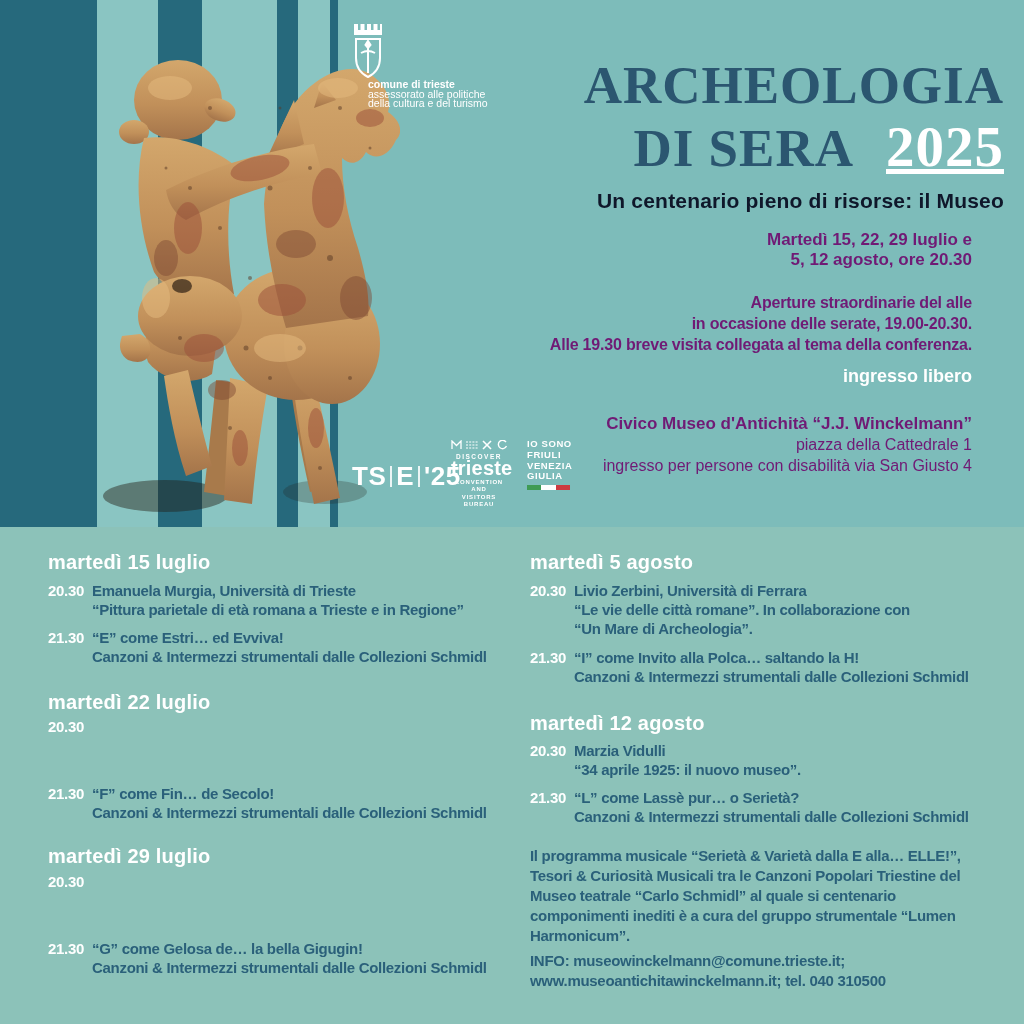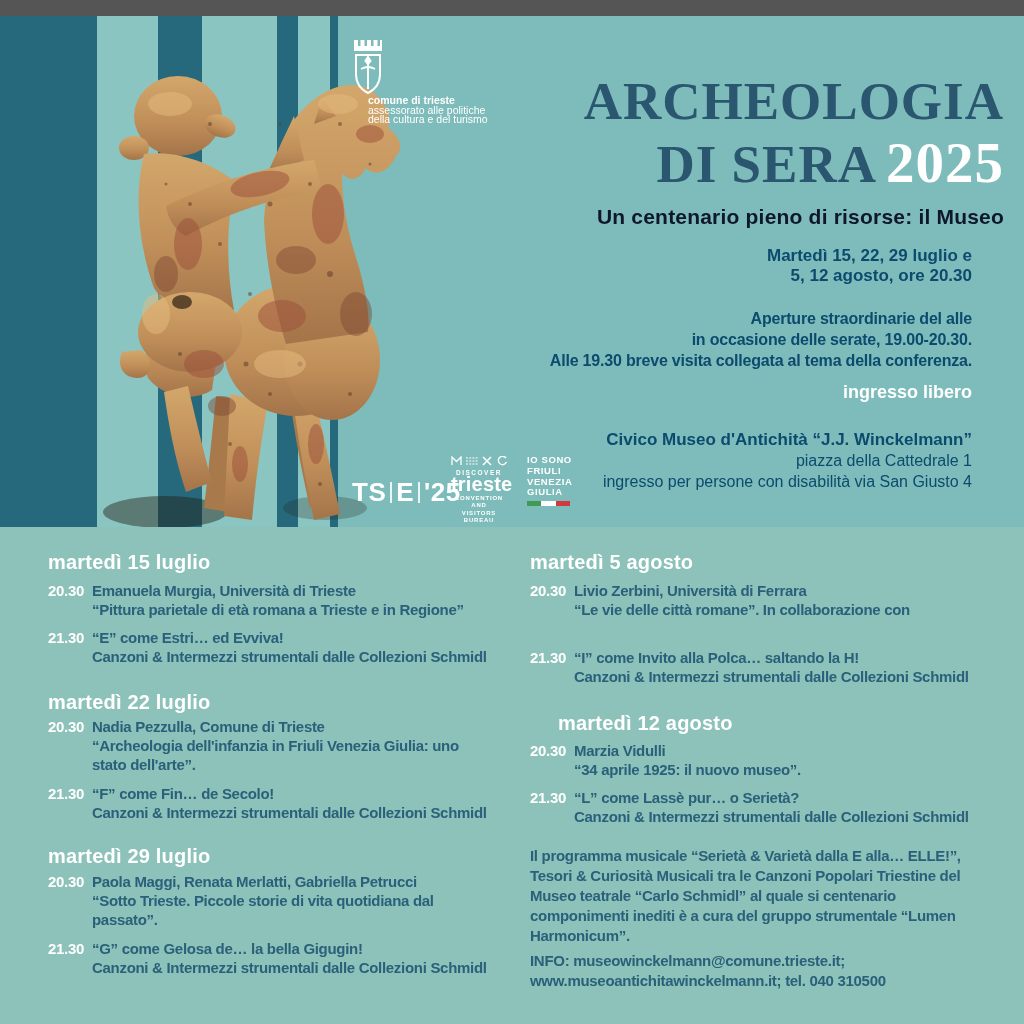--- a/index.html
+++ b/index.html
@@ -2,38 +2,38 @@
 <html><head>
 <meta charset="utf-8">
 <style>
   html,body{margin:0;padding:0;background:#555;}
   .poster{
     position:relative;width:1024px;height:1024px;overflow:hidden;
     font-family:"Liberation Sans","DejaVu Sans",sans-serif;
     -webkit-font-smoothing:antialiased;
   }
   
-  .top{position:absolute;left:0;top:16px;width:1024px;height:527px;background:#7dbcba;}
+  .top{position:absolute;left:0;top:0;width:1024px;height:527px;background:#7dbcba;}
   .stripe{position:absolute;top:0;height:527px;}
   .s-dark{background:#26697c;}
   .s-light{background:#8ac5c2;}
   
   .muni{position:absolute;left:351px;top:24px;color:#fff;}
   .muni-text{position:absolute;left:17px;top:56px;width:150px;font-size:10.5px;line-height:9.5px;color:#fff;white-space:nowrap;}
   .muni-text .b{font-weight:700;}
   
   .title-block{position:absolute;top:56px;right:20px;text-align:right;color:#2b5670;
     font-family:"Liberation Serif","DejaVu Serif",serif;font-weight:700;}
   .title-l1{font-size:53px;line-height:58px;letter-spacing:1px;white-space:nowrap;}
   .title-l2{font-size:53px;line-height:58px;letter-spacing:1px;margin-top:4px;white-space:nowrap;}
-  .title-year{color:#ffffff;font-size:57px;margin-left:9px;}
+  .title-year{color:#ffffff;font-size:57px;margin-left:32px;text-decoration:underline;}
   .subtitle{margin-top:12px;font-family:"Liberation Sans",sans-serif;font-weight:700;
     font-size:21px;letter-spacing:0.2px;color:#0f172a;white-space:nowrap;}
   
-  .infoblock{position:absolute;right:52px;text-align:right;color:#0c4a6e;white-space:nowrap;}
+  .infoblock{position:absolute;right:52px;text-align:right;color:#701a75;white-space:nowrap;}
   .dates{top:230px;font-size:17px;line-height:20px;font-weight:700;}
   .openings{top:292px;font-size:16px;line-height:21px;font-weight:700;letter-spacing:-0.2px;}
   .free{top:366px;font-size:18px;font-weight:700;color:#ffffff;}
   .venue{top:413px;font-size:16px;line-height:21px;}
   .venue .vb{font-size:17px;font-weight:700;}
   
   .tse{position:absolute;left:352px;top:461px;display:flex;align-items:center;color:#fff;
     font-weight:700;font-size:26px;letter-spacing:0.5px;}
   .tse .bar{display:inline-block;width:2px;height:21px;background:rgba(255,255,255,.85);margin:0 4px;}
   .discover{position:absolute;left:451px;top:439px;width:56px;text-align:center;color:#fff;}
@@ -278,68 +278,59 @@
     <div class="time">21.30</div>
     <div class="etext">
       <div>“E” come Estri… ed Evviva!</div>
       <div>Canzoni &amp; Intermezzi strumentali dalle Collezioni Schmidl</div>
     </div>
   </div>
 
   <div class="sec-h" style="left:48px;top:691px;">martedì 22 luglio</div>
   <div class="entry" style="left:48px;top:717px;">
     <div class="time">20.30</div>
-    <div class="etext">
-      <div>Nadia Pezzulla, Comune di Trieste</div>
-      <div>“Archeologia dell'infanzia in Friuli Venezia Giulia: uno</div>
-      <div>stato dell'arte”.</div>
-    </div>
   </div>
   <div class="entry" style="left:48px;top:784px;">
     <div class="time">21.30</div>
     <div class="etext">
       <div>“F” come Fin… de Secolo!</div>
       <div>Canzoni &amp; Intermezzi strumentali dalle Collezioni Schmidl</div>
     </div>
   </div>
 
   <div class="sec-h" style="left:48px;top:845px;">martedì 29 luglio</div>
   <div class="entry" style="left:48px;top:872px;">
     <div class="time">20.30</div>
-    <div class="etext">
-      <div>Paola Maggi, Renata Merlatti, Gabriella Petrucci</div>
-      <div>“Sotto Trieste. Piccole storie di vita quotidiana dal</div>
-      <div>passato”.</div>
-    </div>
   </div>
   <div class="entry" style="left:48px;top:939px;">
     <div class="time">21.30</div>
     <div class="etext">
       <div>“G” come Gelosa de… la bella Gigugin!</div>
       <div>Canzoni &amp; Intermezzi strumentali dalle Collezioni Schmidl</div>
     </div>
   </div>
 
   <div class="sec-h" style="left:530px;top:551px;">martedì 5 agosto</div>
   <div class="entry" style="left:530px;top:581px;">
     <div class="time">20.30</div>
     <div class="etext">
       <div>Livio Zerbini, Università di Ferrara</div>
       <div>“Le vie delle città romane”. In collaborazione con</div>
+      <div>“Un Mare di Archeologia”.</div>
     </div>
   </div>
   <div class="entry" style="left:530px;top:648px;">
     <div class="time">21.30</div>
     <div class="etext">
       <div>“I” come Invito alla Polca… saltando la H!</div>
       <div>Canzoni &amp; Intermezzi strumentali dalle Collezioni Schmidl</div>
     </div>
   </div>
 
-  <div class="sec-h" style="left:530px;top:712px;margin-left:28px;">martedì 12 agosto</div>
+  <div class="sec-h" style="left:530px;top:712px;">martedì 12 agosto</div>
   <div class="entry" style="left:530px;top:741px;">
     <div class="time">20.30</div>
     <div class="etext">
       <div>Marzia Vidulli</div>
       <div>“34 aprile 1925: il nuovo museo”.</div>
     </div>
   </div>
   <div class="entry" style="left:530px;top:788px;">
     <div class="time">21.30</div>
     <div class="etext">

